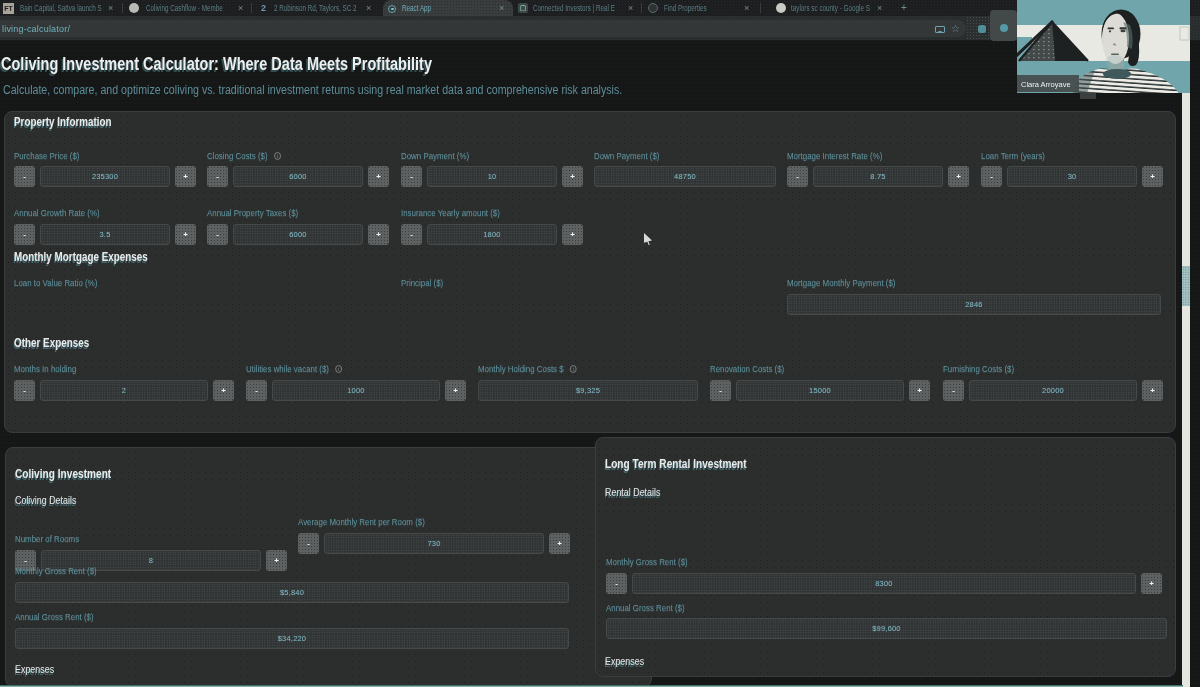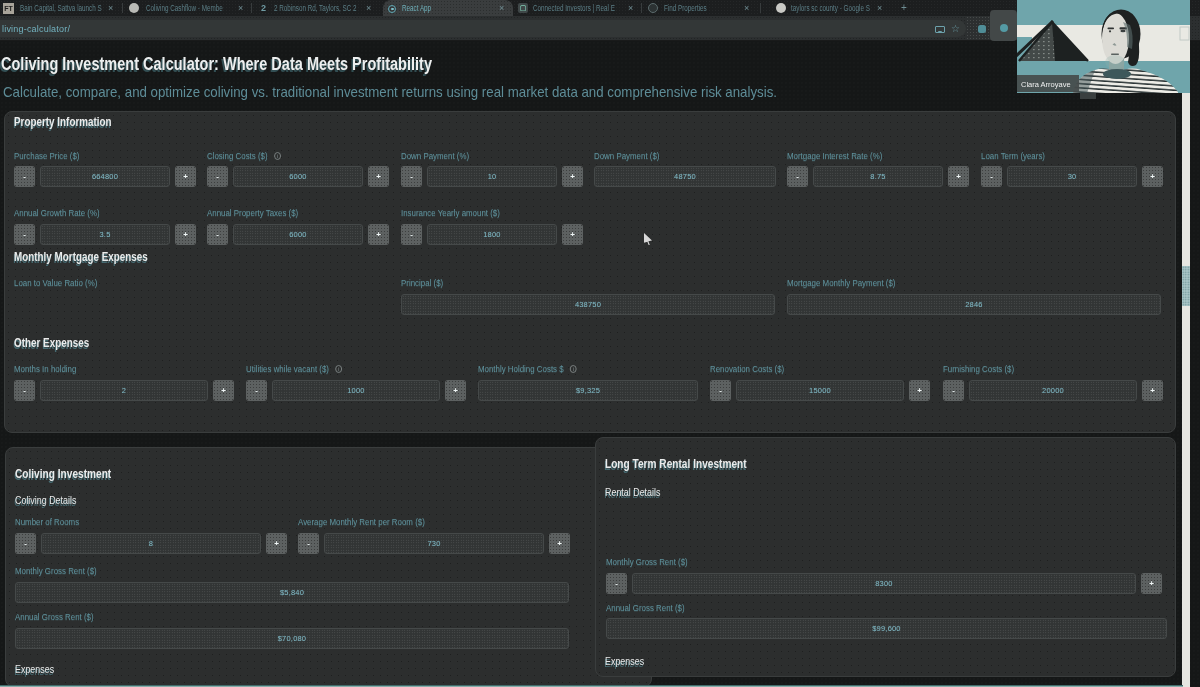--- a/index.html
+++ b/index.html
@@ -17,21 +17,21 @@
 #activetab{position:absolute;left:383px;top:0;width:130px;height:16px;background:#3a3d3e;border-radius:8px 8px 0 0;background-image:radial-gradient(rgba(0,0,0,.25) .5px,transparent .7px);background-size:3px 3px}
 
 #tb{position:absolute;left:0;top:16px;width:1200px;height:25px;background:#2c2f30;border-bottom:1px solid #191a1a;background-image:radial-gradient(rgba(0,0,0,.22) .5px,transparent .7px);background-size:3px 3px}
 #urlbox{position:absolute;left:0;top:20px;width:966px;height:17px;background:#333737;border-radius:0 9px 9px 0}
 #url{position:absolute;left:2px;top:24px;font-size:9px;color:#73b2bf;letter-spacing:.2px}
 #tbdots{position:absolute;left:966px;top:16px;width:51px;height:25px;background-image:radial-gradient(rgba(125,130,130,.4) .7px,transparent .9px);background-size:3px 3px}
 #profbox{position:absolute;left:990px;top:10px;width:27px;height:31px;background:#434848;border-radius:4px}
 
 #page{position:absolute;left:0;top:41px;width:1200px;height:646px;background:#151717;background-image:radial-gradient(rgba(255,255,255,.025) .6px,transparent .8px);background-size:4px 4px}
 h1{position:absolute;left:1px;top:53.5px;font-size:17.5px;color:#edefef;font-weight:bold;text-shadow:-2px 2px 0 rgba(98,168,182,.38)}
-#sub{position:absolute;left:3px;top:83px;font-size:15px;color:#5e8d98}
+#sub{position:absolute;left:3px;top:83px;font-size:12px;color:#5e8d98}
 .card{position:absolute;background-color:#2c2e2e;background-image:radial-gradient(rgba(0,0,0,.32) .6px,transparent .8px);background-size:7px 7px;border-radius:8px;border:1px solid #3a3d3d}
 .h2s{position:absolute;font-size:12.2px;font-weight:bold;color:#eaecec;text-shadow:-1px 1.5px 0 rgba(98,168,182,.5);white-space:nowrap}
 .h3s{position:absolute;font-size:11px;font-weight:normal;color:#e7e9e9;text-shadow:-1px 1.5px 0 rgba(98,168,182,.55);white-space:nowrap}
 .fg{position:absolute}
 .lbl{font-size:9.3px;color:#5e929d;line-height:11px;white-space:nowrap;text-shadow:0 1px 0 rgba(94,146,157,.22)}
 .lbl .info{display:inline-block;width:8px;height:8px;border:1px solid #7f8585;border-radius:50%;font-size:6px;text-align:center;line-height:7px;vertical-align:1px;margin-left:5px;color:#8a9090}
 .ctl{display:flex;margin-top:4.5px;height:21px}
 .btn{width:21px;height:21px;flex:none;background-color:#5d6161;background-image:radial-gradient(rgba(0,0,0,.35) .7px,transparent .9px);background-size:3px 3px;border-radius:3px;color:#f0f6f6;display:flex;align-items:center;justify-content:center;font-size:8px;font-weight:bold}
 .inp{flex:1;margin:0 5px;border:1px solid #454949;border-radius:3px;background-color:#323535;background-image:radial-gradient(rgba(255,255,255,.17) .6px,transparent .8px);background-size:2.5px 2.5px;color:#7db5c1;font-size:7.5px;display:flex;align-items:center;justify-content:center;letter-spacing:.2px;text-shadow:0 0 1px rgba(125,181,193,.35)}
 .inp.solo{margin:0}
@@ -92,21 +92,21 @@
 <h1><span class="sx" style="transform:scaleX(.83)">Coliving Investment Calculator: Where Data Meets Profitability</span></h1>
 <div id="sub"><span class="sx" style="transform:scaleX(.885)">Calculate, compare, and optimize coliving vs. traditional investment returns using real market data and comprehensive risk analysis.</span></div>
 
 <div class="card" id="card1" style="left:4px;top:111px;width:1172px;height:322px">
   <div class="h2s" style="left:8.5px;top:3px"><span class="sx" style="transform:scaleX(.81)">Property Information</span></div>
   <div class="fg" style="left:9px;top:38.5px;width:182px">
         <div class="lbl"><span class="sxl">Purchase Price ($)</span></div>
         <div class="ctl">
           <div class="btn">-</div>
           <div class="inp">
-            <span class="sxc">664800</span>
+            <span class="sxc">235300</span>
           </div>
           <div class="btn">+</div>
         </div>
       </div>
   <div class="fg" style="left:202px;top:38.5px;width:182px">
         <div class="lbl"><span class="sxl">Closing Costs ($)&nbsp;<span class="info">i</span></span></div>
         <div class="ctl">
           <div class="btn">-</div>
           <div class="inp">
             <span class="sxc">6000</span>
@@ -181,25 +181,20 @@
           </div>
           <div class="btn">+</div>
         </div>
       </div>
   <div class="h2s" style="left:8.5px;top:138px"><span class="sx" style="transform:scaleX(.81)">Monthly Mortgage Expenses</span></div>
   <div class="fg" style="left:9px;top:166px;width:374px">
         <div class="lbl"><span class="sxl">Loan to Value Ratio (%)</span></div>
       </div>
   <div class="fg" style="left:396px;top:166px;width:374px">
         <div class="lbl"><span class="sxl">Principal ($)</span></div>
-        <div class="ctl">
-          <div class="inp solo">
-            <span class="sxc">438750</span>
-          </div>
-        </div>
       </div>
   <div class="fg" style="left:782px;top:166px;width:374px">
         <div class="lbl"><span class="sxl">Mortgage Monthly Payment ($)</span></div>
         <div class="ctl">
           <div class="inp solo">
             <span class="sxc">2846</span>
           </div>
         </div>
       </div>
   <div class="h2s" style="left:8.5px;top:224px"><span class="sx" style="transform:scaleX(.81)">Other Expenses</span></div>
@@ -248,21 +243,21 @@
           <div class="inp">
             <span class="sxc">20000</span>
           </div>
           <div class="btn">+</div>
         </div>
       </div>
 </div>
 <div class="card" id="card2" style="left:5px;top:447px;width:647px;height:240px">
   <div class="h2s" style="left:8.5px;top:19px;font-size:12.5px"><span class="sx" style="transform:scaleX(.81)">Coliving Investment</span></div>
   <div class="h3s" style="left:8.5px;top:46px"><span class="sx" style="transform:scaleX(.81)">Coliving Details</span></div>
-  <div class="fg" style="left:9px;top:69px;width:272px">
+  <div class="fg" style="left:9px;top:86px;width:272px">
         <div class="lbl"><span class="sxl">Number of Rooms</span></div>
         <div class="ctl">
           <div class="btn">-</div>
           <div class="inp">
             <span class="sxc">8</span>
           </div>
           <div class="btn">+</div>
         </div>
       </div>
   <div class="fg" style="left:292px;top:69px;width:272px">
@@ -280,21 +275,21 @@
         <div class="ctl">
           <div class="inp solo">
             <span class="sxc">$5,840</span>
           </div>
         </div>
       </div>
   <div class="fg" style="left:9px;top:164px;width:554px">
         <div class="lbl"><span class="sxl">Annual Gross Rent ($)</span></div>
         <div class="ctl">
           <div class="inp solo">
-            <span class="sxc">$70,080</span>
+            <span class="sxc">$34,220</span>
           </div>
         </div>
       </div>
   <div class="h3s" style="left:8.5px;top:215px"><span class="sx" style="transform:scaleX(.81)">Expenses</span></div>
 </div>
 <div class="card" id="card3" style="left:595px;top:437px;width:581px;height:240px">
   <div class="h2s" style="left:8.5px;top:19px;font-size:12.5px"><span class="sx" style="transform:scaleX(.81)">Long Term Rental Investment</span></div>
   <div class="h3s" style="left:8.5px;top:48px"><span class="sx" style="transform:scaleX(.81)">Rental Details</span></div>
   <div class="fg" style="left:10px;top:119px;width:556px">
         <div class="lbl"><span class="sxl">Monthly Gross Rent ($)</span></div>

